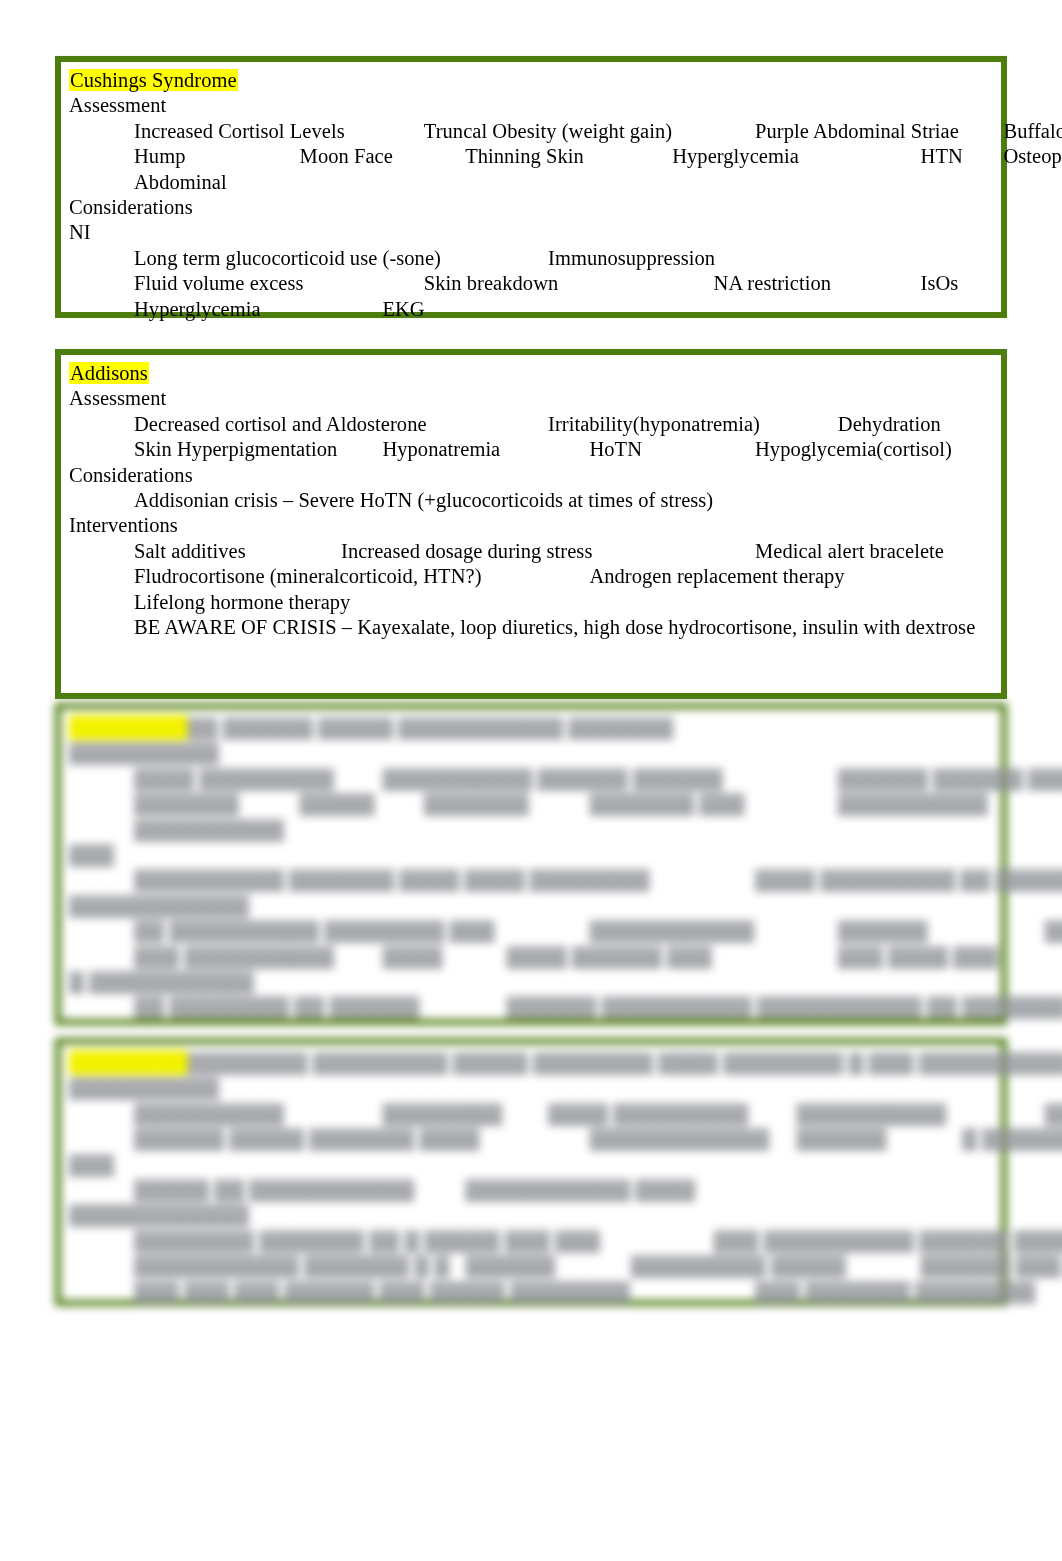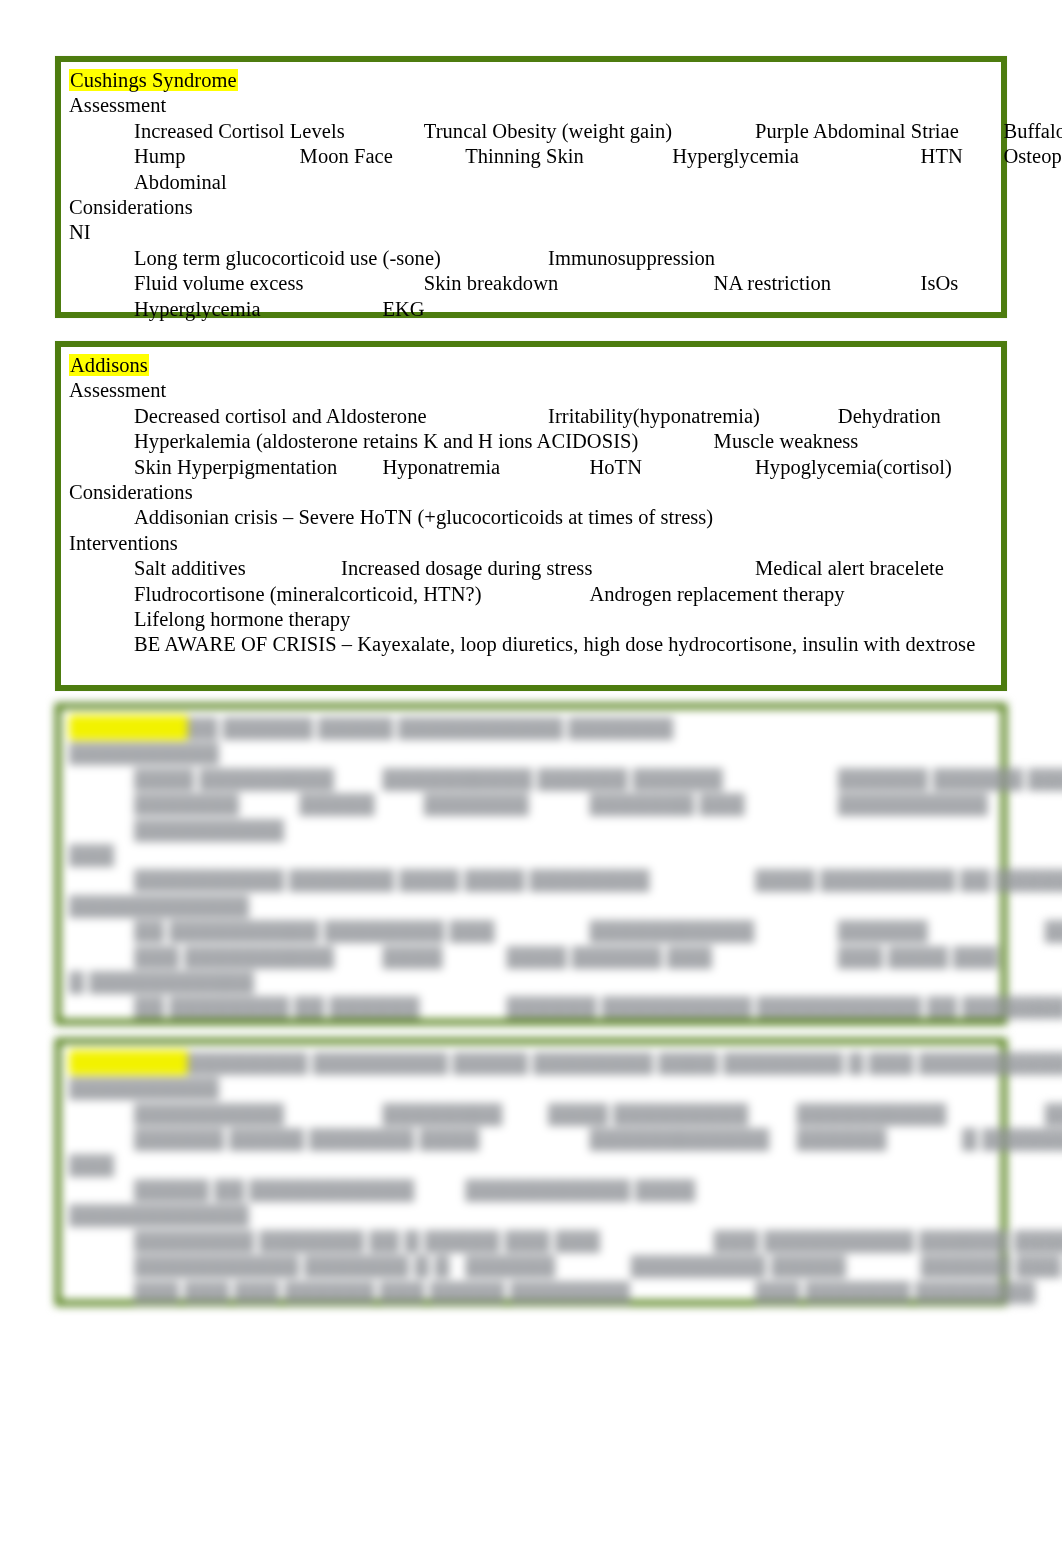--- a/index.html
+++ b/index.html
@@ -65,21 +65,21 @@
   .blurred .hl {
     background: #f2f200;
     color: #f2f200;
   }
   .blurred .ghost {
     color: #8d9095;
   }
 
   
   #block-cushings  { top: 56px;   height: 262px; }
-  #block-addisons  { top: 341px;  height: 350px; }
+  #block-addisons  { top: 349px;  height: 350px; }
   #block-three     { top: 703px;  height: 322px; }
   #block-four      { top: 1038px; height: 268px; }
 </style>
 </head>
 <body>
 
 <div class="page">
 
   <div class="block" id="block-cushings">
     <div class="block-inner">
@@ -94,21 +94,20 @@
       <div class="line lvl1">Fluid volume excess			Skin breakdown				NA restriction			IsOs</div>
       <div class="line lvl1">Hyperglycemia			EKG</div>
     </div>
   </div>
 
   <div class="block" id="block-addisons">
     <div class="block-inner">
       <div class="line lvl0"><span class="hl">Addisons</span></div>
       <div class="line lvl0">Assessment</div>
       <div class="line lvl1">Decreased cortisol and Aldosterone			Irritability(hyponatremia)		Dehydration</div>
-      <div class="line lvl1">Hyperkalemia (aldosterone retains K and H ions ACIDOSIS)		Muscle weakness</div>
       <div class="line lvl1">Skin Hyperpigmentation		Hyponatremia			HoTN			Hypoglycemia(cortisol)</div>
       <div class="line lvl0">Considerations</div>
       <div class="line lvl1">Addisonian crisis – Severe HoTN (+glucocorticoids at times of stress)</div>
       <div class="line lvl0">Interventions</div>
       <div class="line lvl1">Salt additives			Increased dosage during stress				Medical alert bracelete</div>
       <div class="line lvl1">Fludrocortisone (mineralcorticoid, HTN?)			Androgen replacement therapy</div>
       <div class="line lvl1">Lifelong hormone therapy</div>
       <div class="line lvl1">BE AWARE OF CRISIS – Kayexalate, loop diuretics, high dose hydrocortisone, insulin with dextrose</div>
     </div>
   </div>

